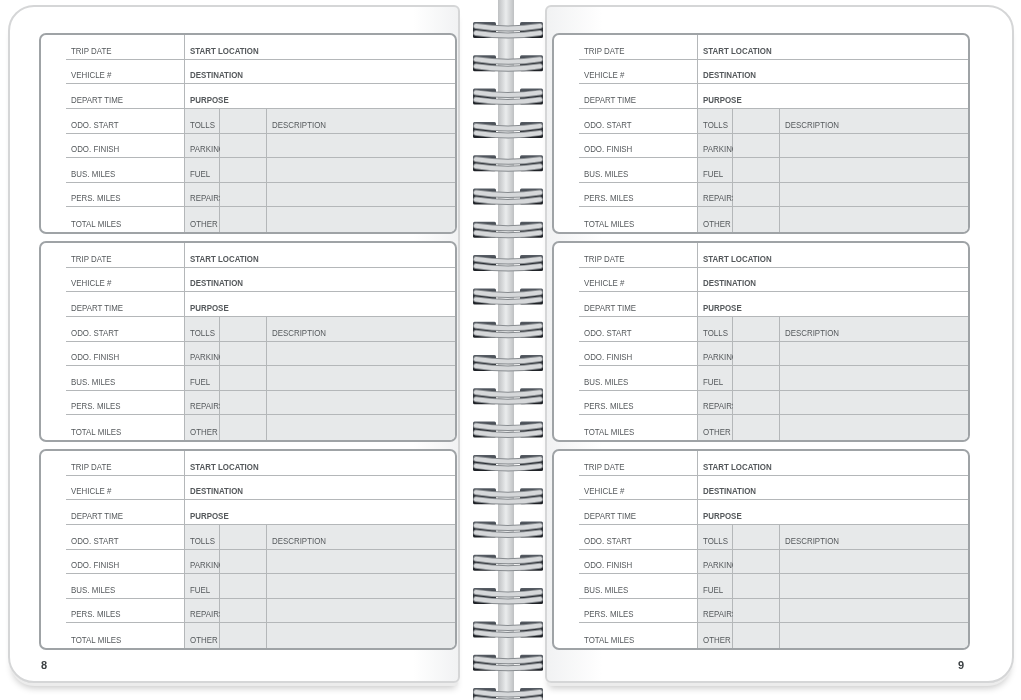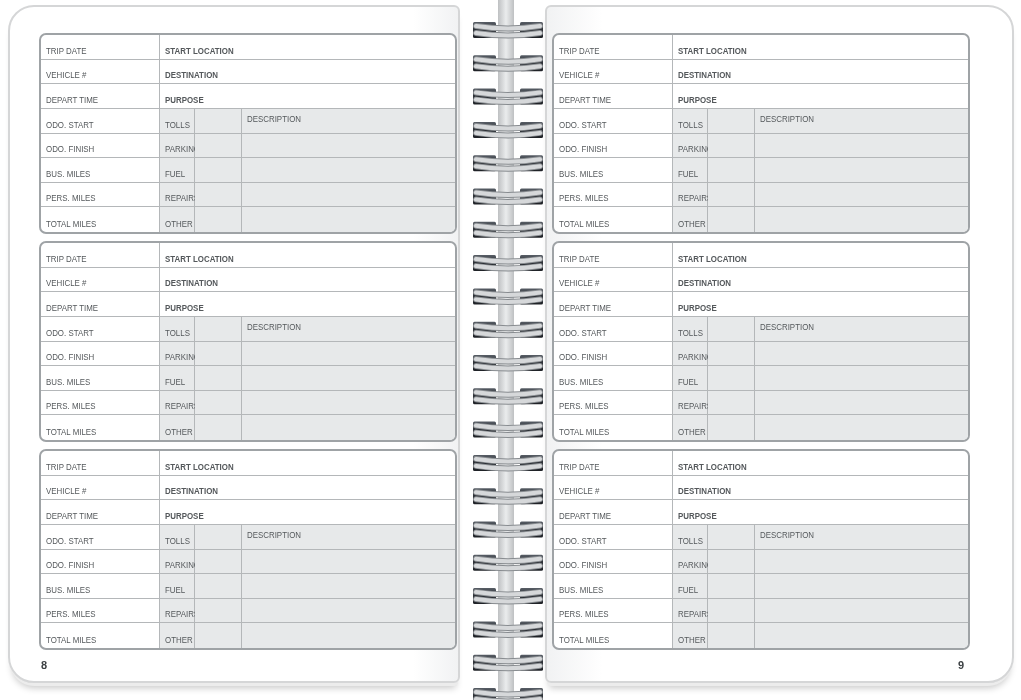--- a/index.html
+++ b/index.html
@@ -46,35 +46,36 @@
   .block{
     flex:1;
     display:grid;
     grid-template-columns:119px 35px 47px 1fr;
     grid-template-rows:repeat(8,1fr);
     background:#ffffff;
     border:2.5px solid var(--block_border);
     border-radius:7px;
     overflow:hidden;
     box-sizing:border-box;
+    padding-left:25px;
   }
   .cell{
     position:relative;display:flex;align-items:flex-end;
     padding:0 0 3px 5px;box-sizing:border-box;overflow:visible;
   }
   .lbl{
     font-size:8.5px;color:var(--label_text);white-space:nowrap;
     letter-spacing:0px;transform:scaleX(.93);transform-origin:left bottom;
   }
   .bb{border-bottom:1px solid var(--grid_line);}
   .c1{grid-column:1;border-right:1.5px solid var(--grid_line);}
   .wide{grid-column:2/5;font-weight:bold;}
   .c2{grid-column:2;border-right:1px solid var(--grid_line);}
   .c3{grid-column:3;border-right:1px solid var(--grid_line);}
-  .c4{grid-column:4;align-items:center;}
+  .c4{grid-column:4;}
   .exp{background:var(--expense_area_fill);}
   .r1{grid-row:1}.r2{grid-row:2}.r3{grid-row:3}.r4{grid-row:4}
   .r5{grid-row:5}.r6{grid-row:6}.r7{grid-row:7}.r8{grid-row:8}
 
   
   #binding-svg{position:absolute;left:458px;top:0;}
   .wire-back{fill:none;stroke:#888c90;stroke-width:6;stroke-linecap:round;}
   .wire-front{fill:none;stroke:var(--binding_wire);stroke-width:4;stroke-linecap:round;}
 </style>
 </head>

